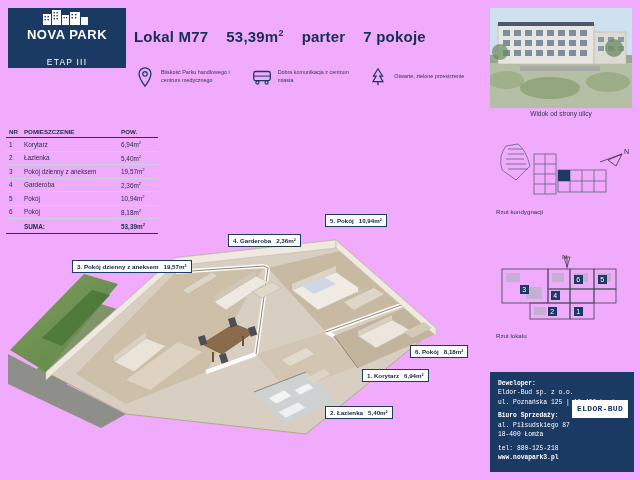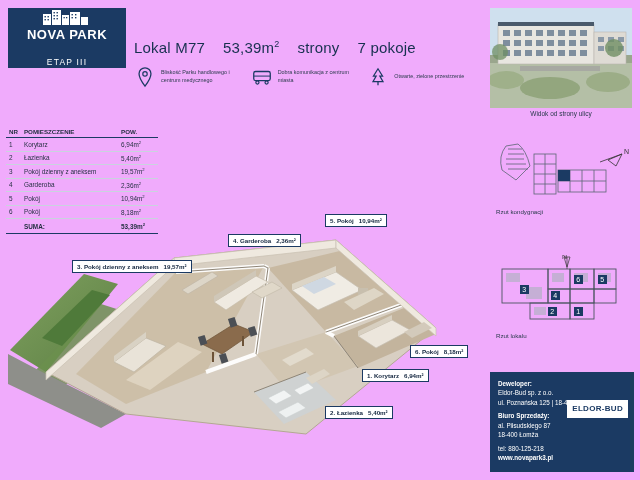--- a/index.html
+++ b/index.html
@@ -32,21 +32,21 @@
     font-size: 8.5px; letter-spacing: 1.2px; margin-top: 15px;
   }
 
   .title-row {
     position: absolute; left: 134px; top: 28px;
     width: 350px;
     display: flex; align-items: baseline; gap: 18px;
     color: #17304f;
   }
   .title-row .t {
-    font-size: 15px; font-weight: normal; letter-spacing: .2px; margin-top: 11px;
+    font-size: 15px; font-weight: bold; letter-spacing: .2px;
   }
   .title-row .t sup { font-size: 9px; }
 
   .feat-bar {
     position: absolute; left: 134px; top: 56px;
     width: 350px; height: 42px;
     display: flex; align-items: center;
   }
   .feat {
     display: flex; align-items: center; gap: 5px;
@@ -121,21 +121,21 @@
   .mini-cap {
     position: absolute;
     font-size: 6.2px; color: #2a3a4c;
   }
 
   .dev-box {
     position: absolute; left: 490px; top: 372px;
     width: 144px; height: 100px;
     background: #1b3a63; color: #fff;
     padding: 7px 8px;
-    font-size: 6.3px; line-height: 1.5;
+    font-size: 6.3px; line-height: 1.5; font-family: Liberation Mono, monospace;
   }
   .dev-box .gap { height: 4px; }
   .dev-logo {
     position: absolute; right: 6px; top: 28px;
     background: #fff; color: #1b3a63;
     font-size: 8px; font-weight: bold;
     padding: 3px 5px;
     letter-spacing: .3px;
   }
   .web { font-weight: bold; }
@@ -173,21 +173,21 @@
           <rect x="27" y="8" width="1.3" height="1.3"></rect>
       </g>
     </svg>
     <div class="logo-name">NOVA PARK</div>
     <div class="logo-sub">ETAP III</div>
   </div>
 
   <div class="title-row">
     <span class="t">Lokal M77</span>
     <span class="t"><span>53,39m</span><sup>2</sup></span>
-    <span class="t">strony</span>
+    <span class="t">parter</span>
     <span class="t">7 pokoje</span>
   </div>
 
   <div class="feat-bar">
     <div class="feat">
       <svg class="ic" viewBox="0 0 24 24">
         <path d="M12 2a6.5 6.5 0 0 0-6.5 6.5C5.5 13.5 12 22 12 22s6.5-8.5 6.5-13.5A6.5 6.5 0 0 0 12 2z" fill="none" stroke="#1b3a63" stroke-width="1.4"></path>
         <circle cx="12" cy="8.6" r="2.4" fill="none" stroke="#1b3a63" stroke-width="1.3"></circle>
       </svg>
       <span class="tx">Bliskość Parku handlowego i centrum medycznego</span>

